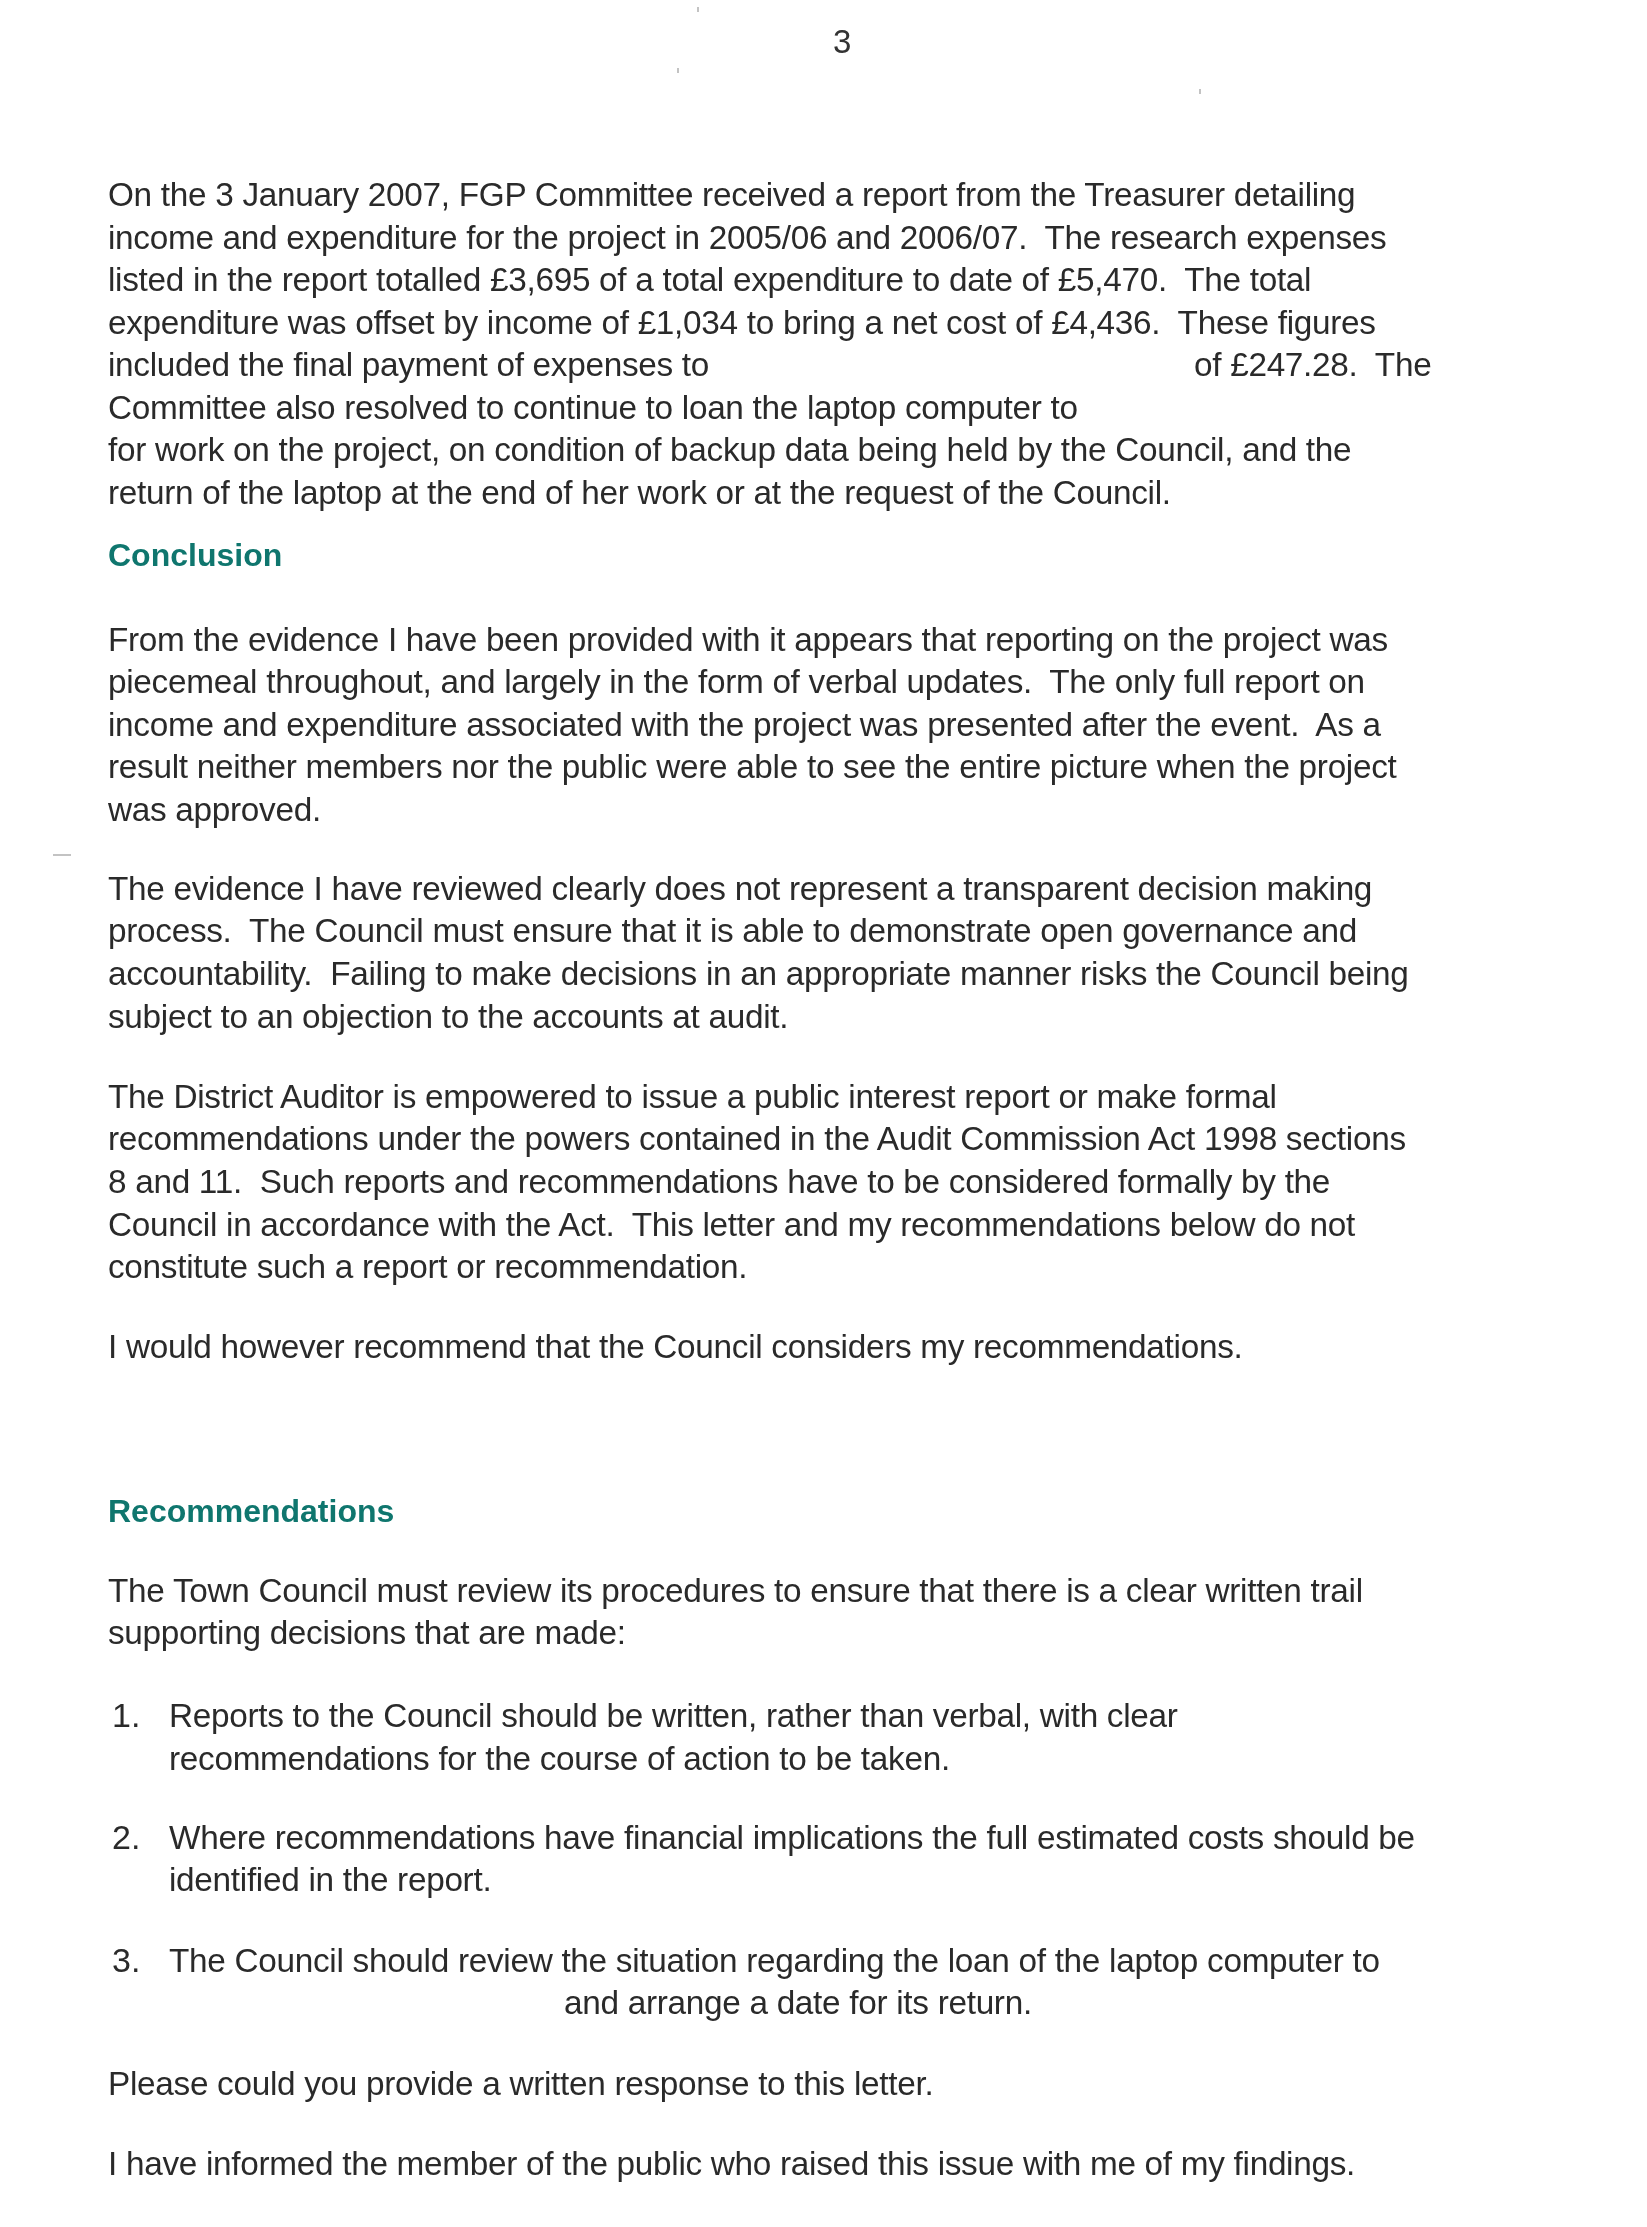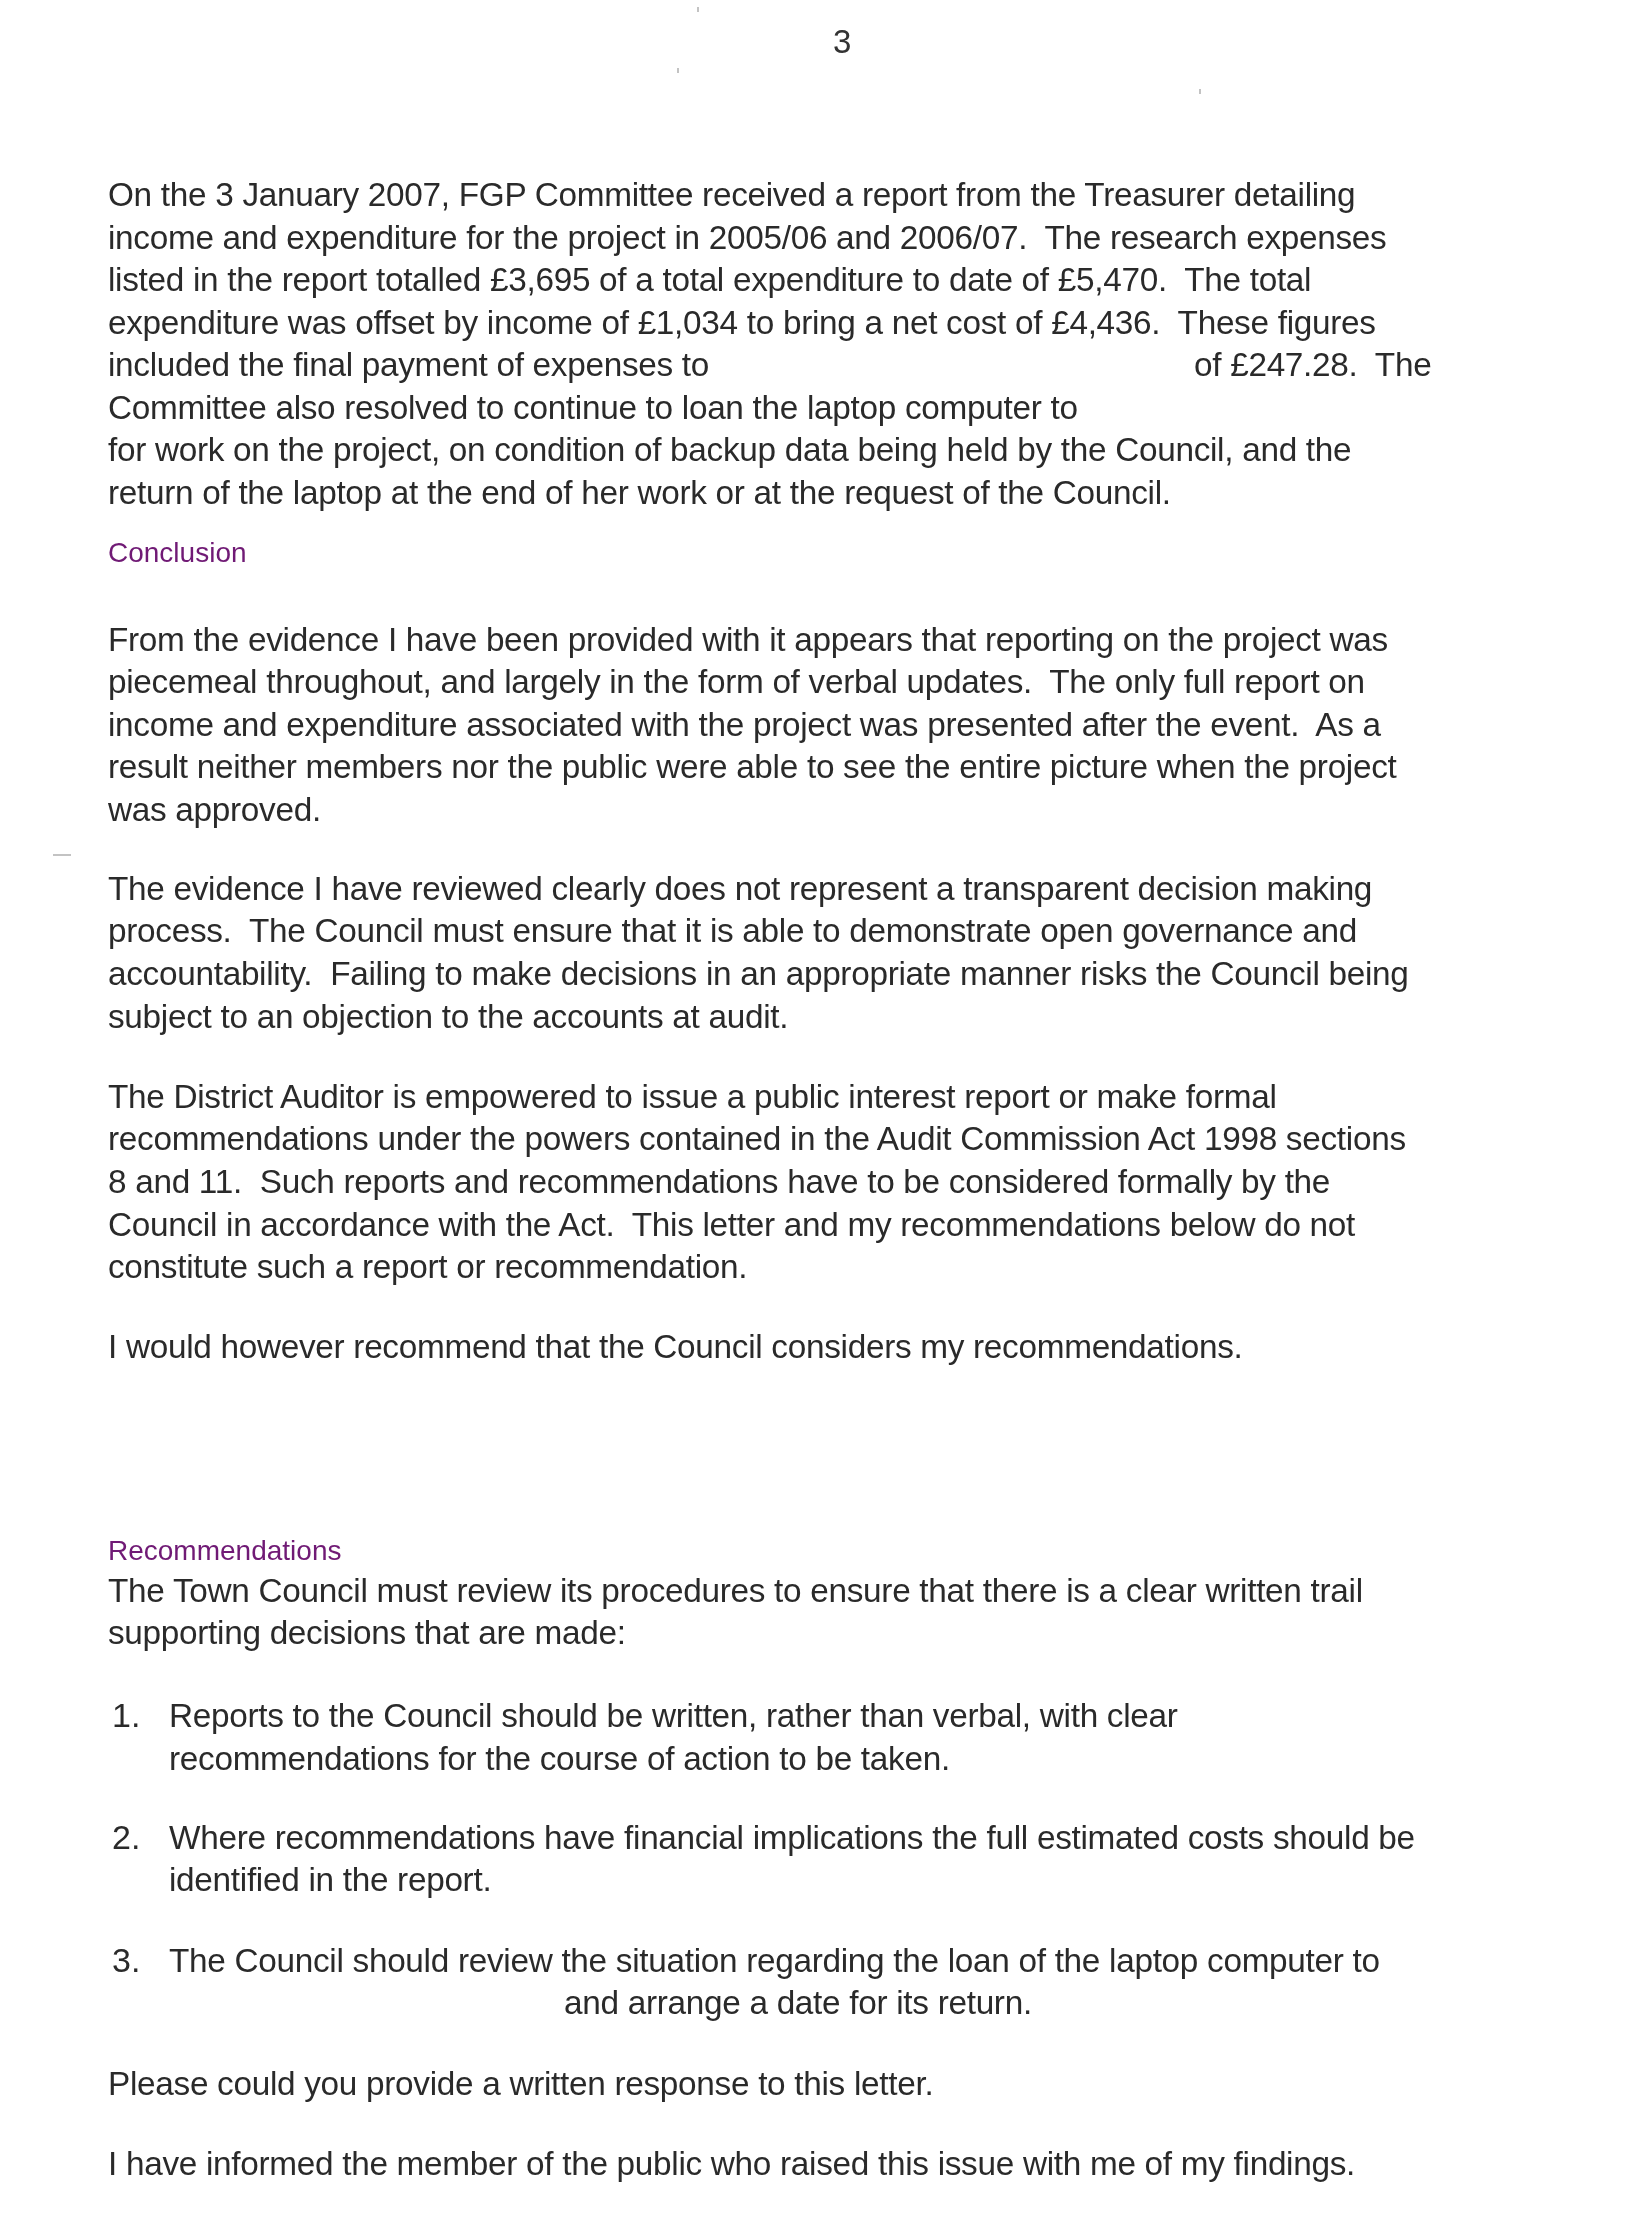--- a/index.html
+++ b/index.html
@@ -1,21 +1,21 @@
 <!DOCTYPE html>
 <html style="font-size:9.5px"><head>
 <meta charset="utf-8">
 <style>
   html, body { margin: 0; padding: 0; background: #ffffff; }
   body { width: 1647px; height: 2227px; position: relative; overflow: hidden;
          font-family: "Liberation Sans", sans-serif; color: #2a2a2a; }
   .page-num { position: absolute; top: 22.5px; left: 833px; font-size: 33px; color: #333; }
   .line { position: absolute; left: 108px; font-size: 34px; white-space: pre; letter-spacing: -0.3px;
           transform: scaleX(0.98); transform-origin: left top; line-height: 1; }
-  .heading { position: absolute; left: 108px; font-size: 28px; font-weight: normal; color: #701a75; line-height: 1; }
+  .heading { position: absolute; left: 108px; font-size: 32px; font-weight: bold; color: #0f766e; line-height: 1; }
   .num { position: absolute; left: 112px; font-size: 34px; line-height: 1; }
   .ind { left: 169px; }
   .speck { position: absolute; background: #888; width: 1.8px; height: 4.7px; opacity: 0.5; }
 </style>
 </head>
 <body>
 
 <div class="page-num">3</div>
 
 <div>
@@ -50,21 +50,21 @@
 <div>
   <div class="line" style="top:1079px">The District Auditor is empowered to issue a public interest report or make formal</div>
   <div class="line" style="top:1121px">recommendations under the powers contained in the Audit Commission Act 1998 sections</div>
   <div class="line" style="top:1164px">8 and 11.  Such reports and recommendations have to be considered formally by the</div>
   <div class="line" style="top:1207px">Council in accordance with the Act.  This letter and my recommendations below do not</div>
   <div class="line" style="top:1249px">constitute such a report or recommendation.</div>
 </div>
 
 <div class="line" style="top:1329px">I would however recommend that the Council considers my recommendations.</div>
 
-<div class="heading" style="top:1537px">Recommendations</div>
+<div class="heading" style="top:1495px">Recommendations</div>
 
 <div>
   <div class="line" style="top:1573px">The Town Council must review its procedures to ensure that there is a clear written trail</div>
   <div class="line" style="top:1615px">supporting decisions that are made:</div>
 </div>
 
 <div>
   <div class="num" style="top:1698px">1.</div>
   <div class="line ind" style="top:1698px">Reports to the Council should be written, rather than verbal, with clear</div>
   <div class="line ind" style="top:1741px">recommendations for the course of action to be taken.</div>

